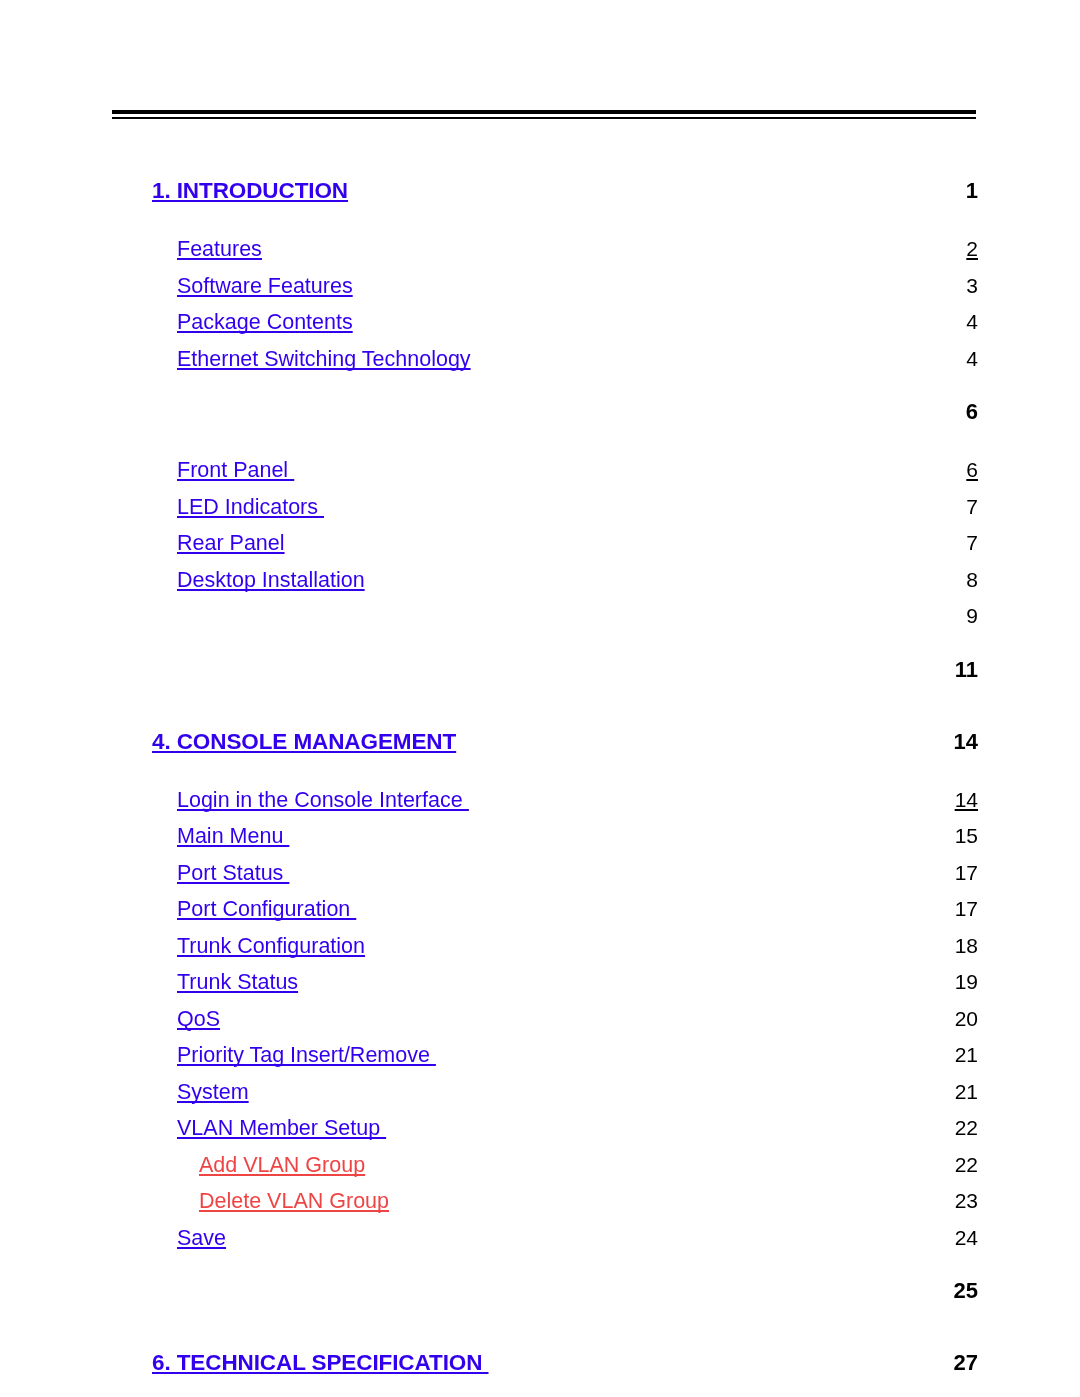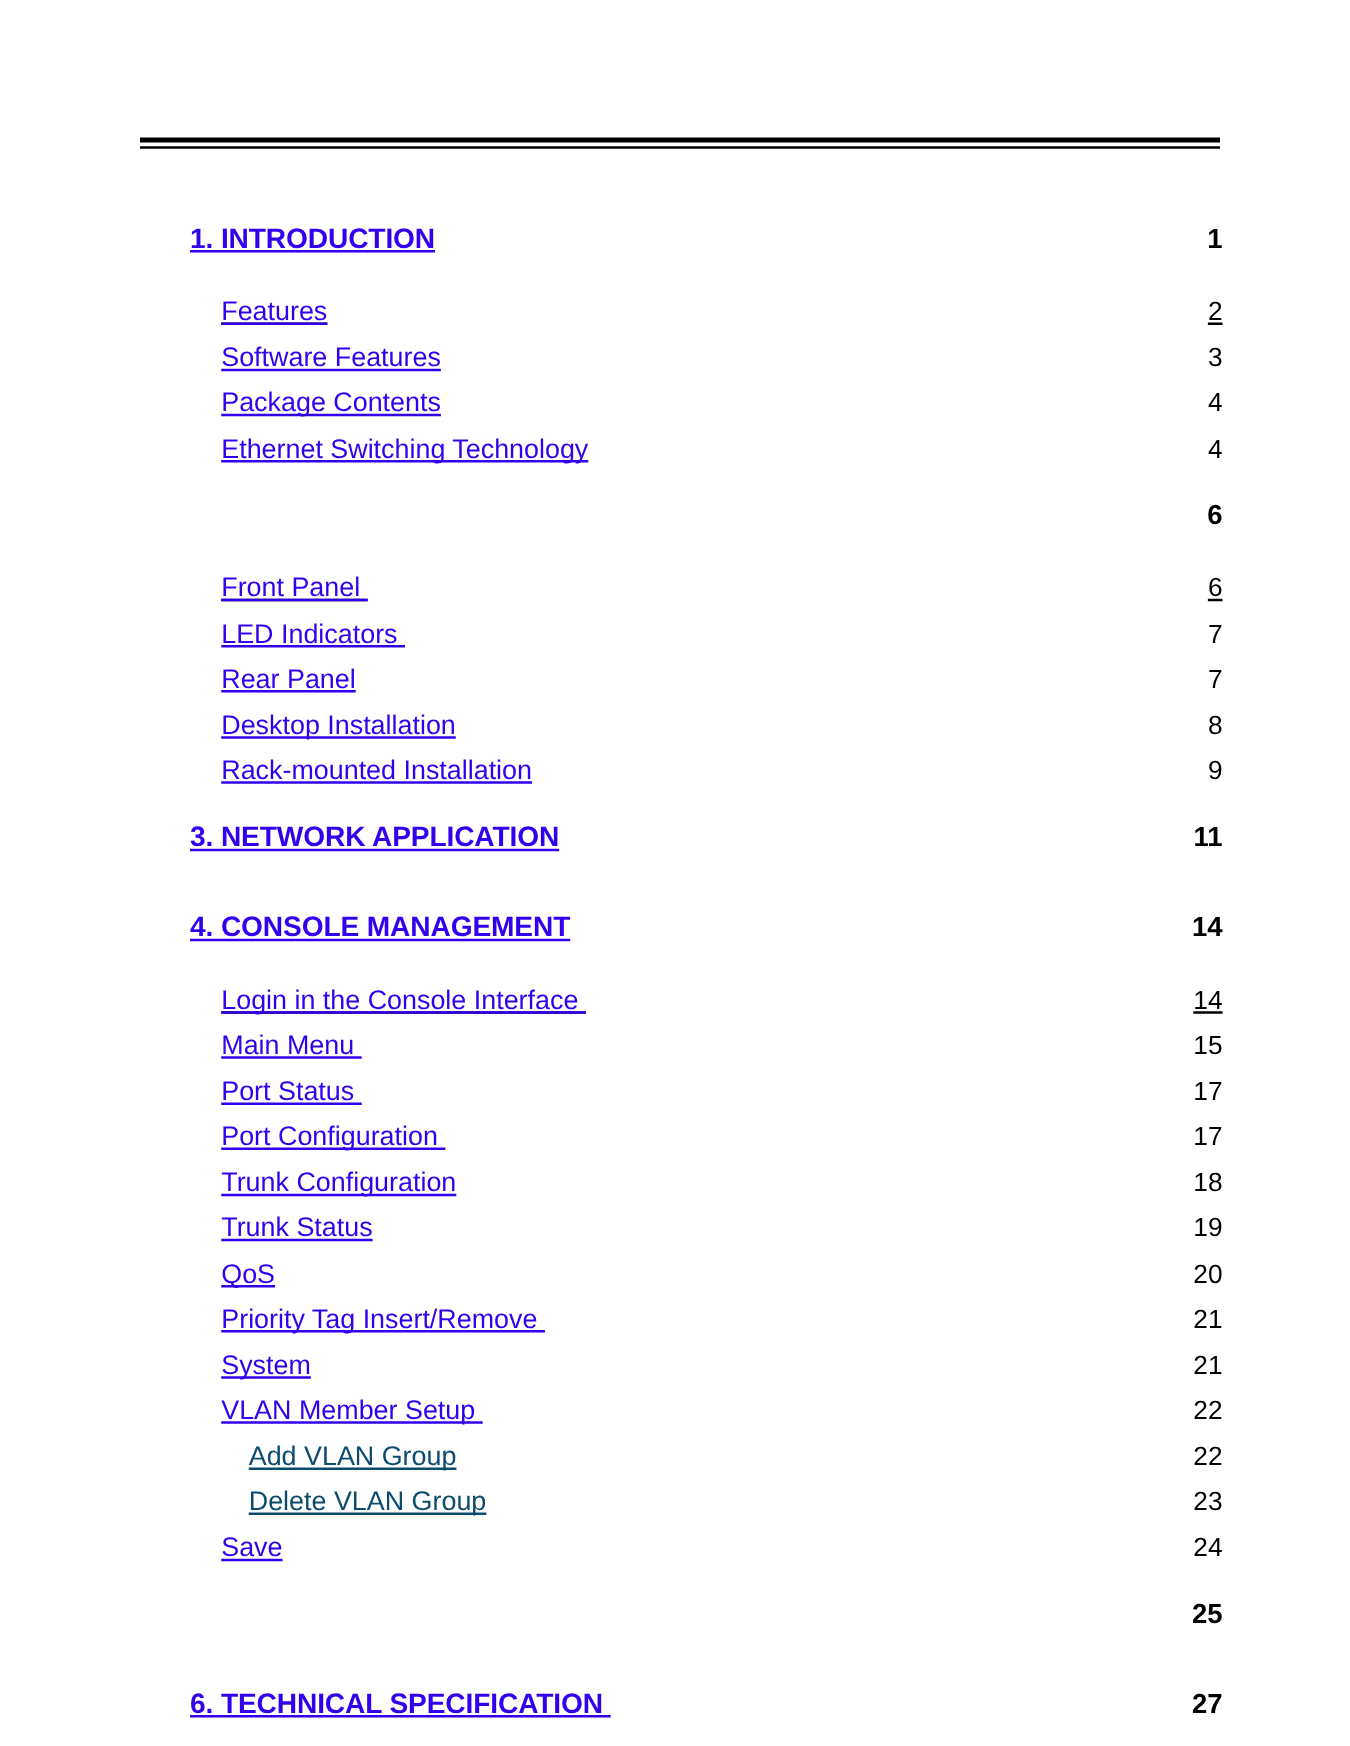--- a/index.html
+++ b/index.html
@@ -125,21 +125,21 @@
     font-size: 21px;
   }
 
   
   .lvl3 {
     height: 36.5px;
     margin-left: 199px;
     width: 779px;            
   }
   .lvl3 .toc-label {
-    color: #0c4a6e;
+    color: #ef4444;
     font-weight: normal;
     font-size: 21.5px;
   }
   .lvl3 .toc-page {
     font-weight: normal;
     font-size: 21px;
   }
 
   
   .gap-before-head { margin-top: 16px; }
@@ -200,26 +200,24 @@
         <span class="toc-label">Rear Panel</span>
         <span class="toc-dots" aria-hidden="true">...............................................................................................................................................................</span>
         <span class="toc-page">7</span>
       </div>
       <div class="toc-row lvl2">
         <span class="toc-label">Desktop Installation</span>
         <span class="toc-dots" aria-hidden="true">...............................................................................................................................................................</span>
         <span class="toc-page">8</span>
       </div>
       <div class="toc-row lvl2">
-        <span class="toc-label">Rack-mounted Installation</span>
         <span class="toc-dots" aria-hidden="true">...............................................................................................................................................................</span>
         <span class="toc-page">9</span>
       </div>
       <div class="toc-row lvl1 gap-before-head">
-        <span class="toc-label">3. NETWORK APPLICATION</span>
         <span class="toc-dots" aria-hidden="true">...............................................................................................................................................................</span>
         <span class="toc-page">11</span>
       </div>
       <div class="toc-row lvl1 gap-big">
         <span class="toc-label">4. CONSOLE MANAGEMENT</span>
         <span class="toc-dots" aria-hidden="true">...............................................................................................................................................................</span>
         <span class="toc-page">14</span>
       </div>
       <div class="toc-row lvl2 gap-after-head">
         <span class="toc-label">Login in the Console Interface </span>

